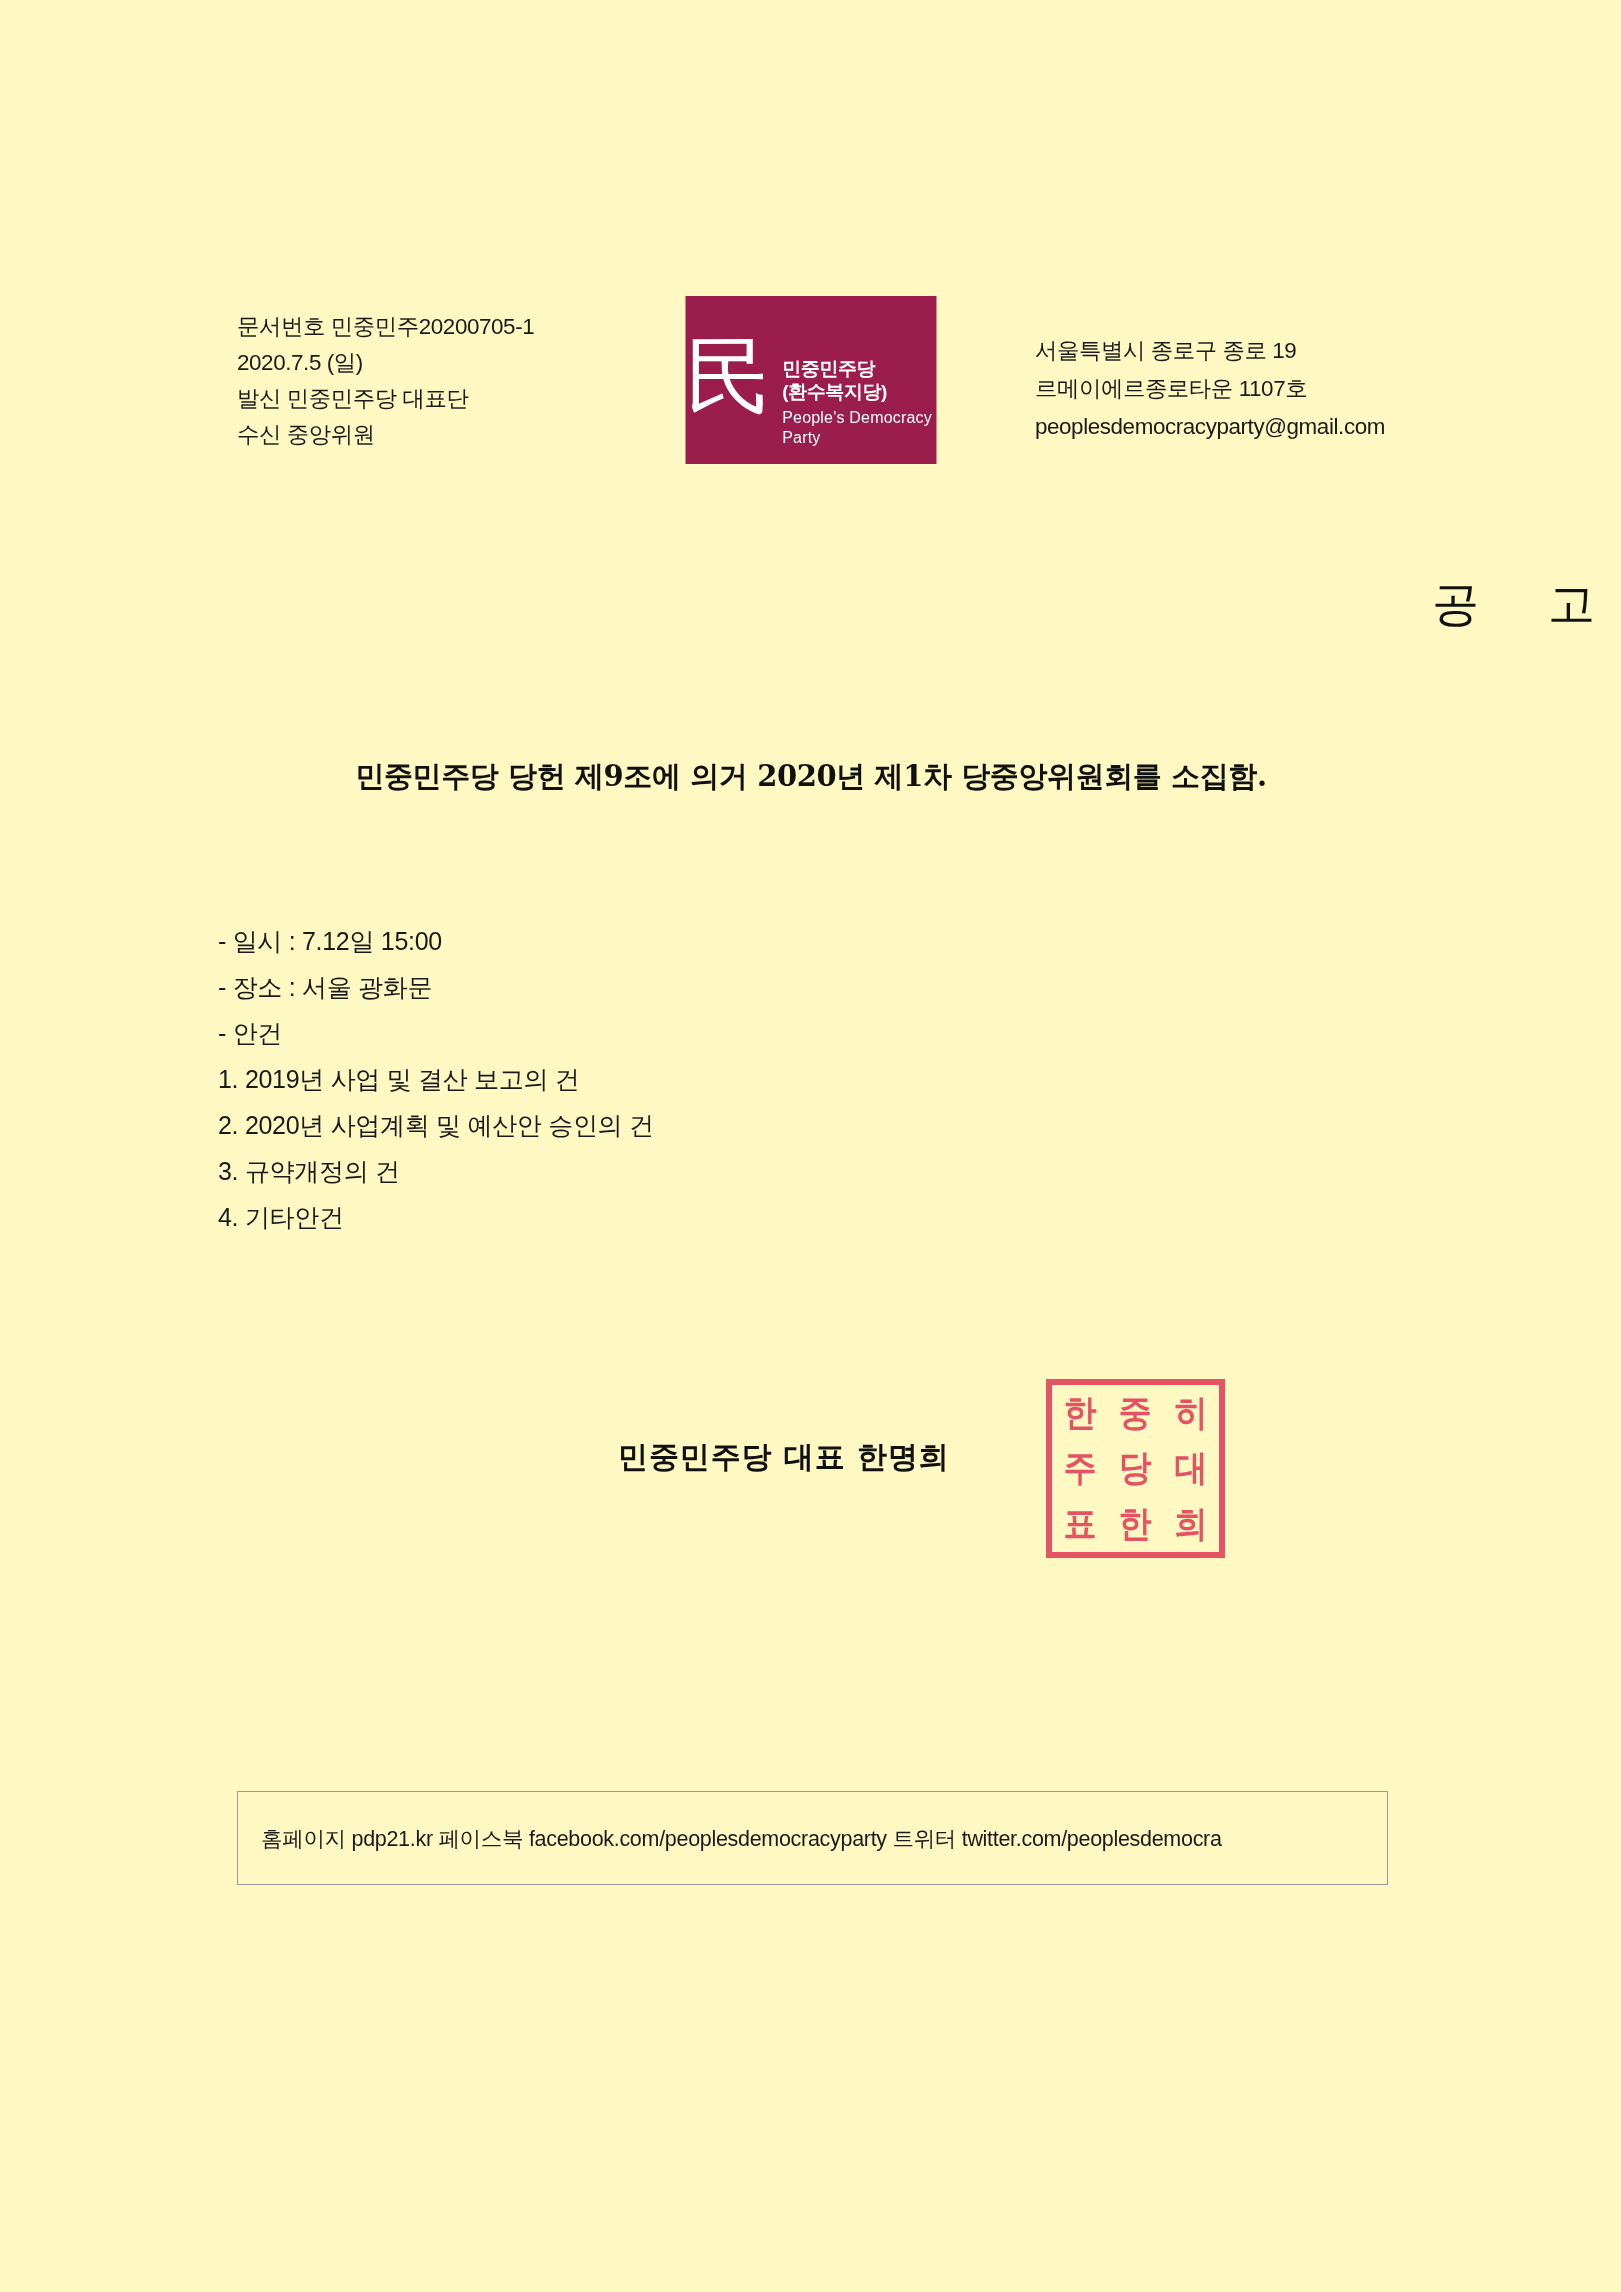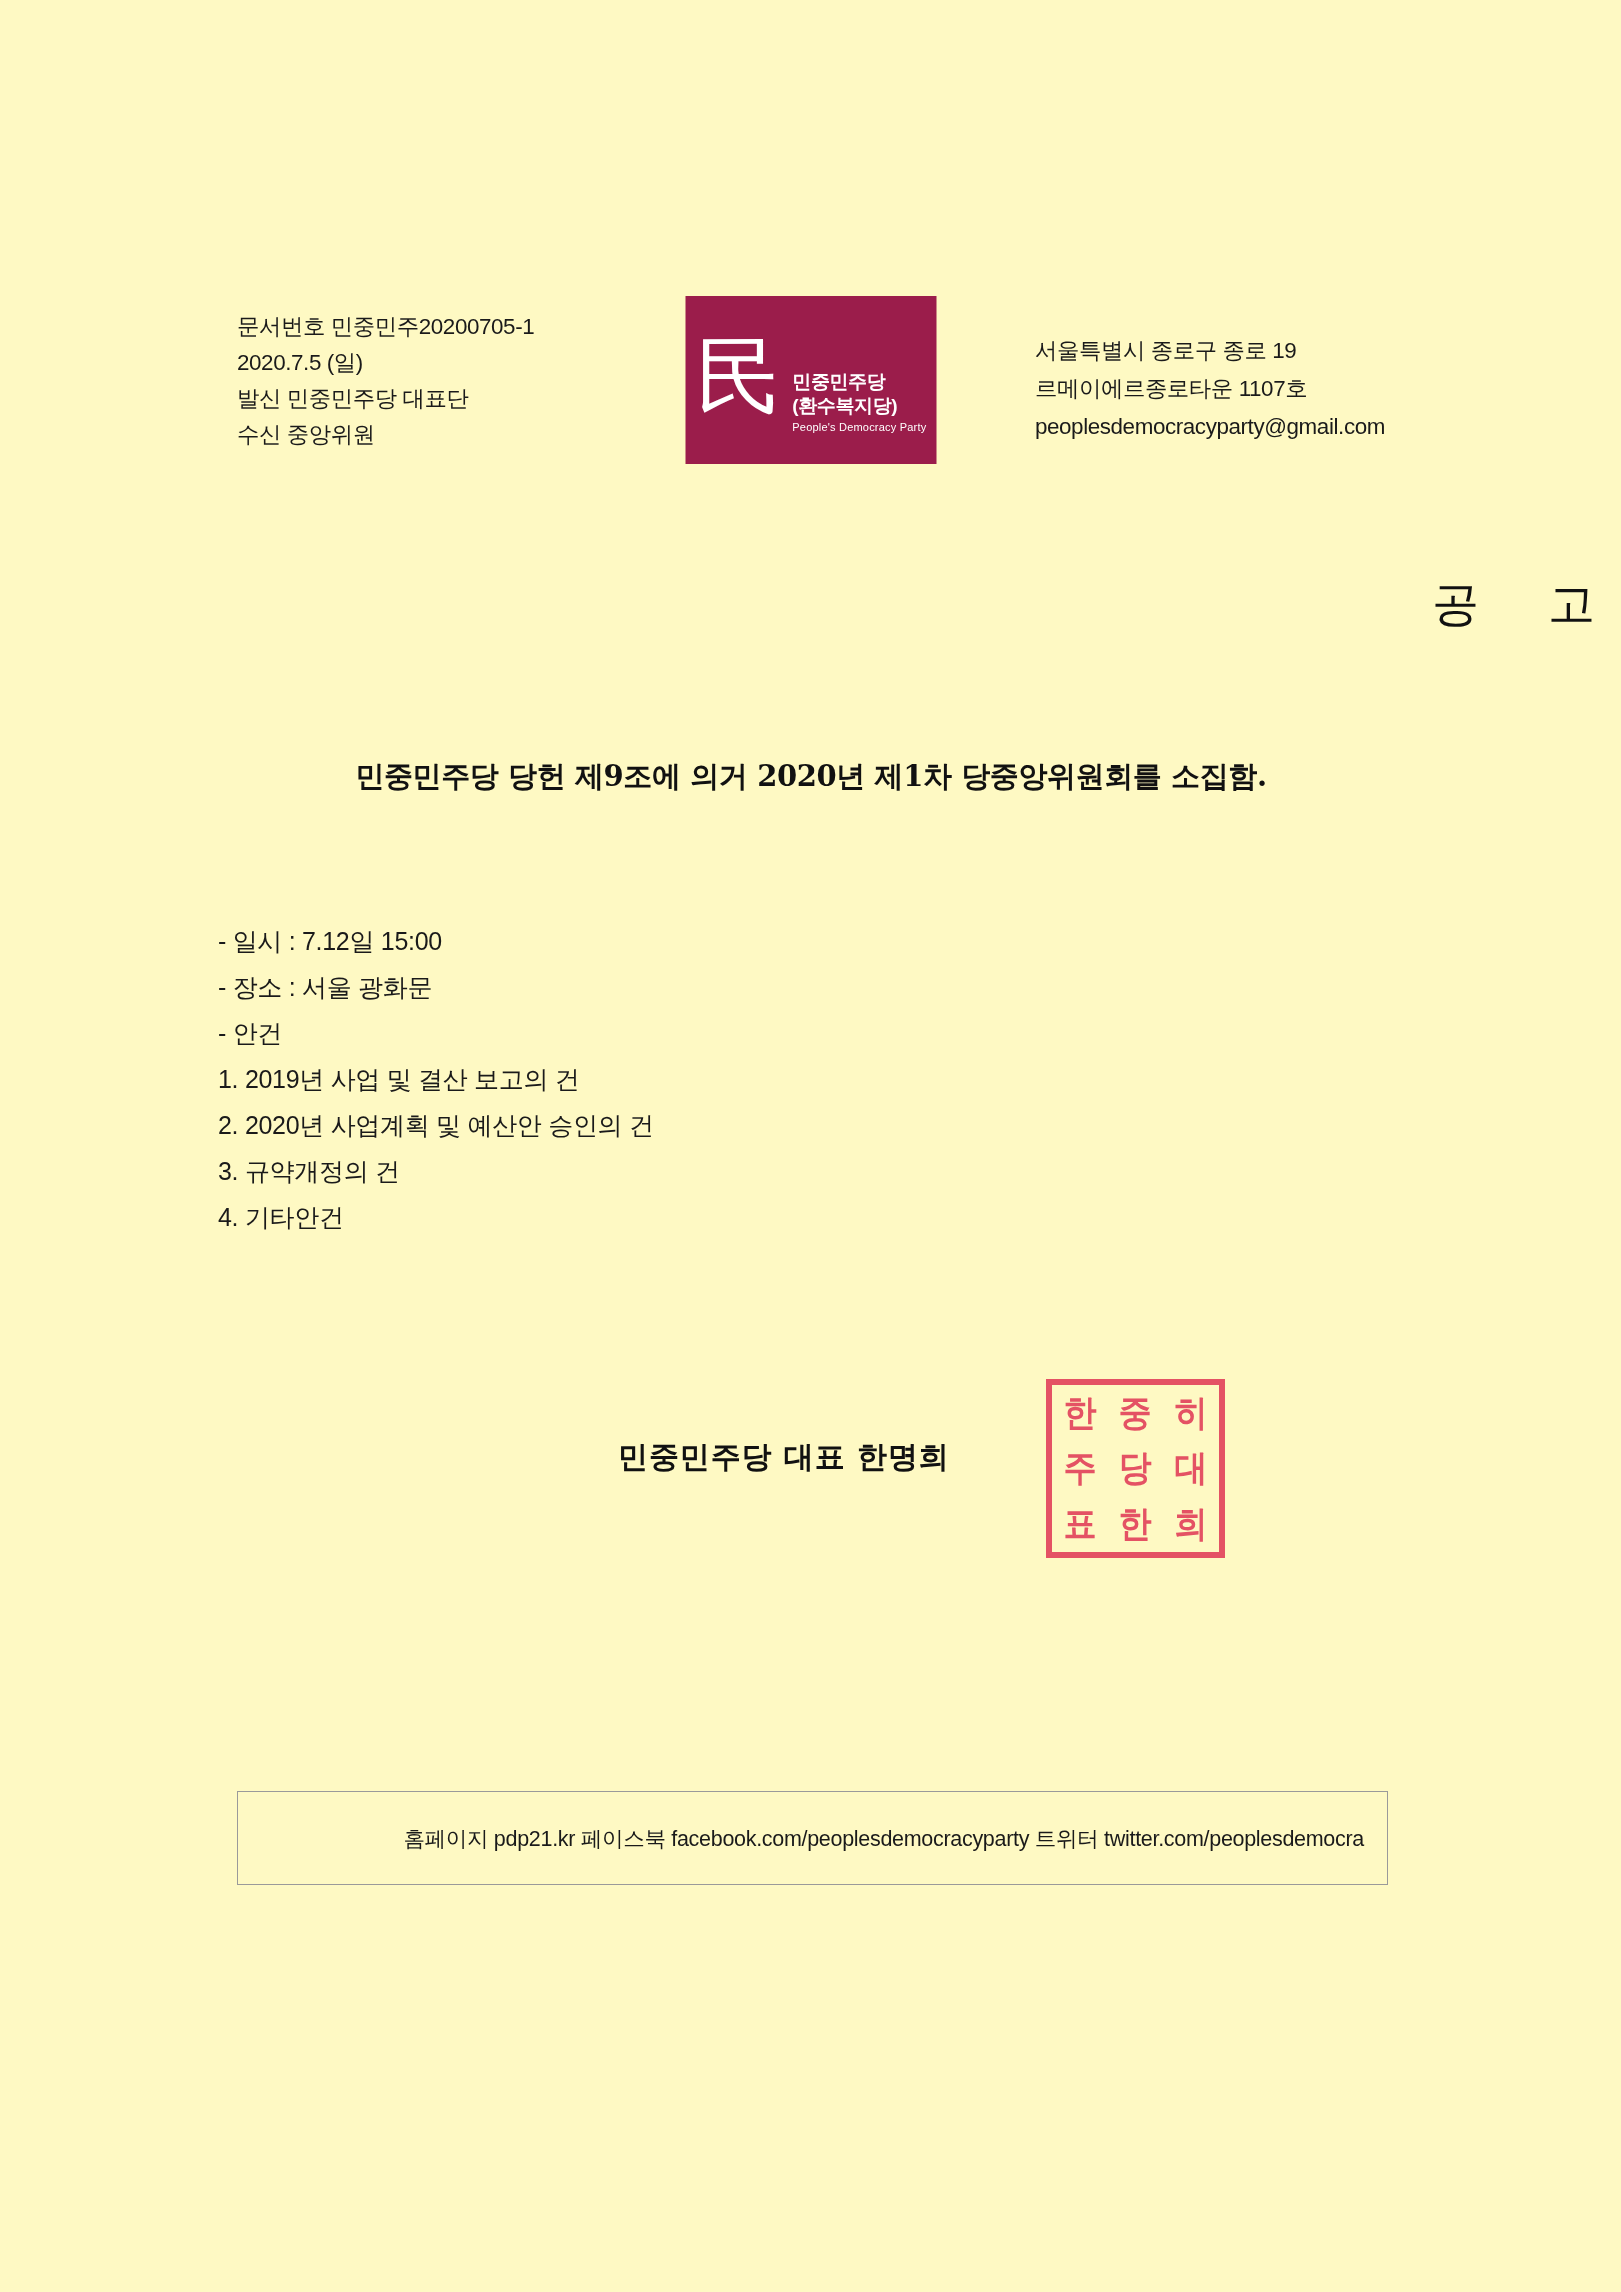--- a/index.html
+++ b/index.html
@@ -76,21 +76,21 @@
     top: -3.6px;
     letter-spacing: 0;
   }
   .logo-textblock {
     color: #ffffff;
     line-height: 1.25;
     padding-top: 5.4px;
   }
   .logo-line1 { font-size: 19px; font-weight: 700; letter-spacing: -0.4px; margin-top: 39px; }
   .logo-line2 { font-size: 19px; font-weight: 700; letter-spacing: -0.4px; }
-  .logo-line3 { font-size: 11px; font-weight: 400; margin-top: 3.6px; letter-spacing: 0.2px; }
+  .logo-line3 { font-size: 16px; font-weight: 400; margin-top: 3.6px; letter-spacing: 0.2px; }
 
   
   .doc-title {
     position: absolute;
     top: 573px;
     left: 0;
     right: 0;
     text-align: right;
     font-family: "DejaVu Serif", "Liberation Serif", serif;
     font-size: 47px;
@@ -171,21 +171,21 @@
   .footer {
     position: absolute;
     left: 237px;
     top: 1791px;
     width: 1151px;
     height: 94px;
     border: 1.8px solid #9a9a9a;
     box-sizing: border-box;
     display: flex;
     align-items: center;
-    justify-content: flex-end;
+    justify-content: flex-start;
     overflow: hidden;
   }
   .footer-text {
     font-size: 21.5px;
     letter-spacing: -0.3px;
     color: #1a1a1a;
     white-space: nowrap;
     padding: 0 23px;
   }
 </style>

